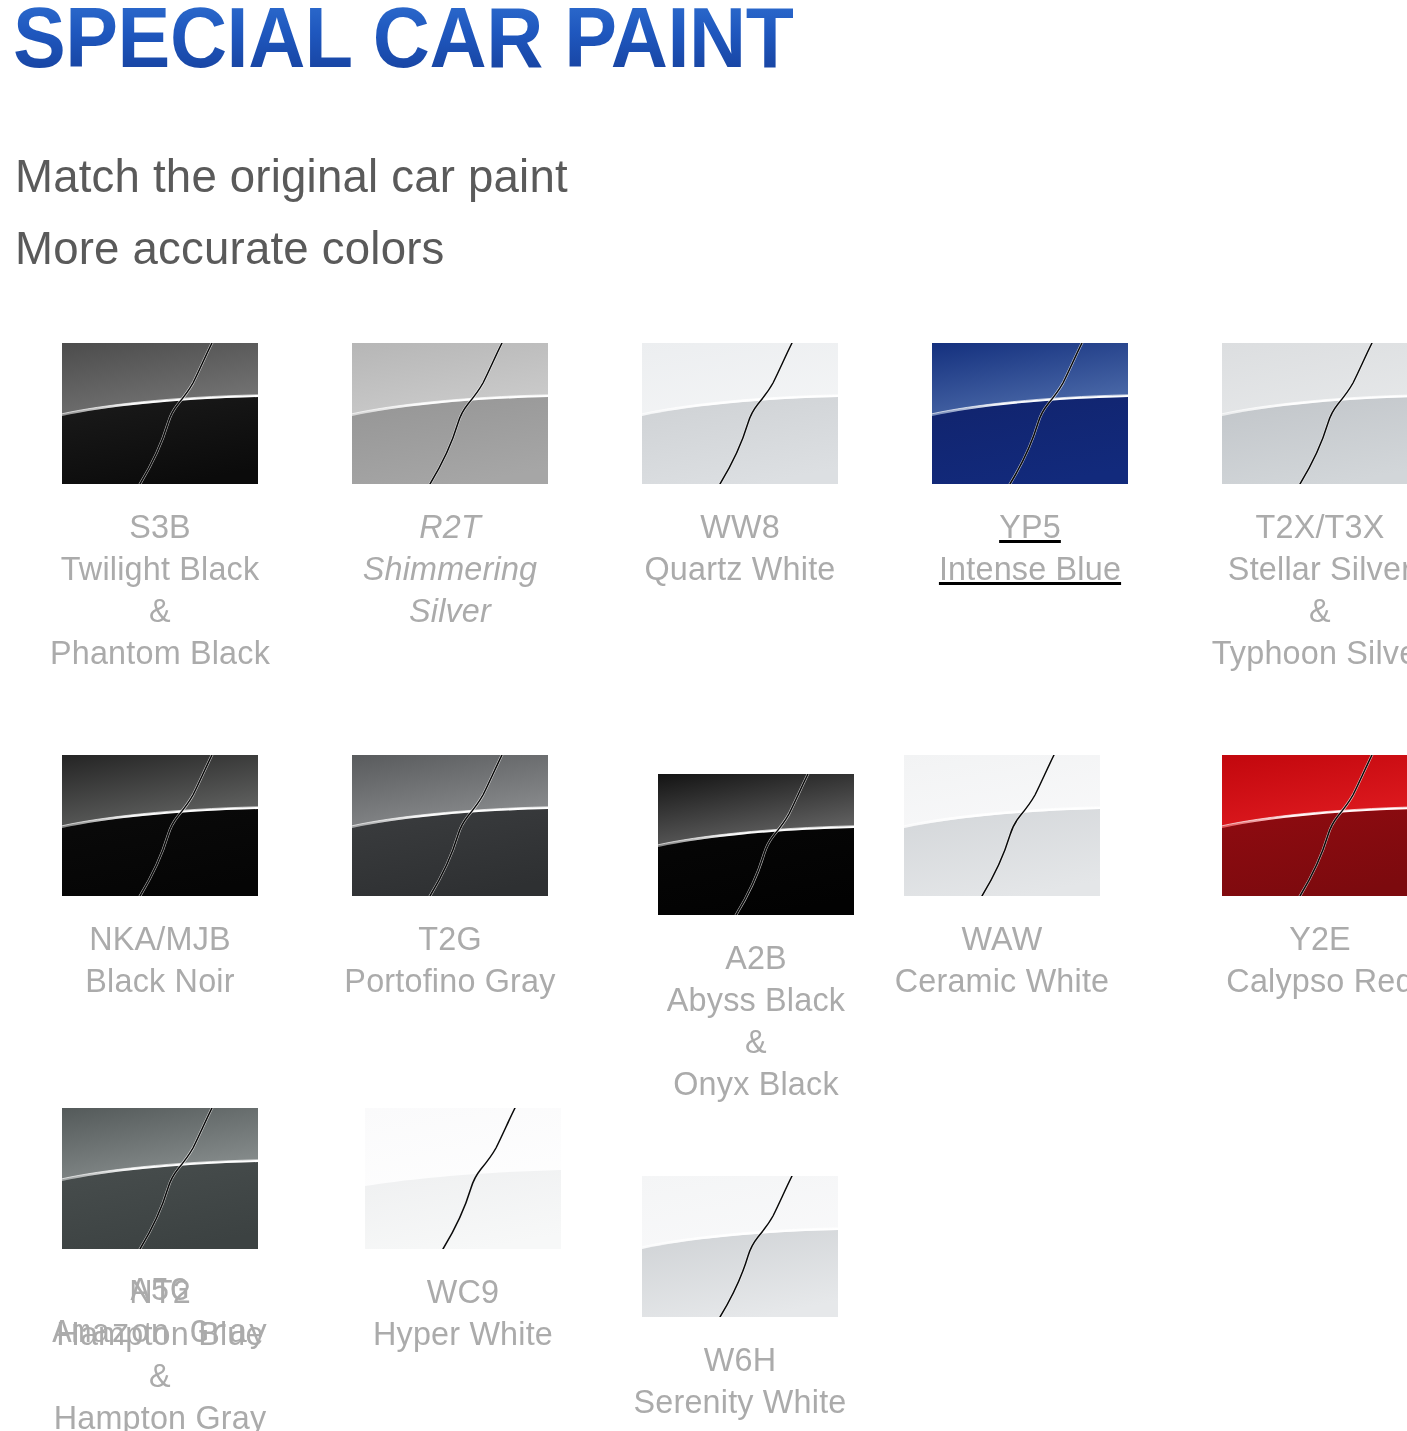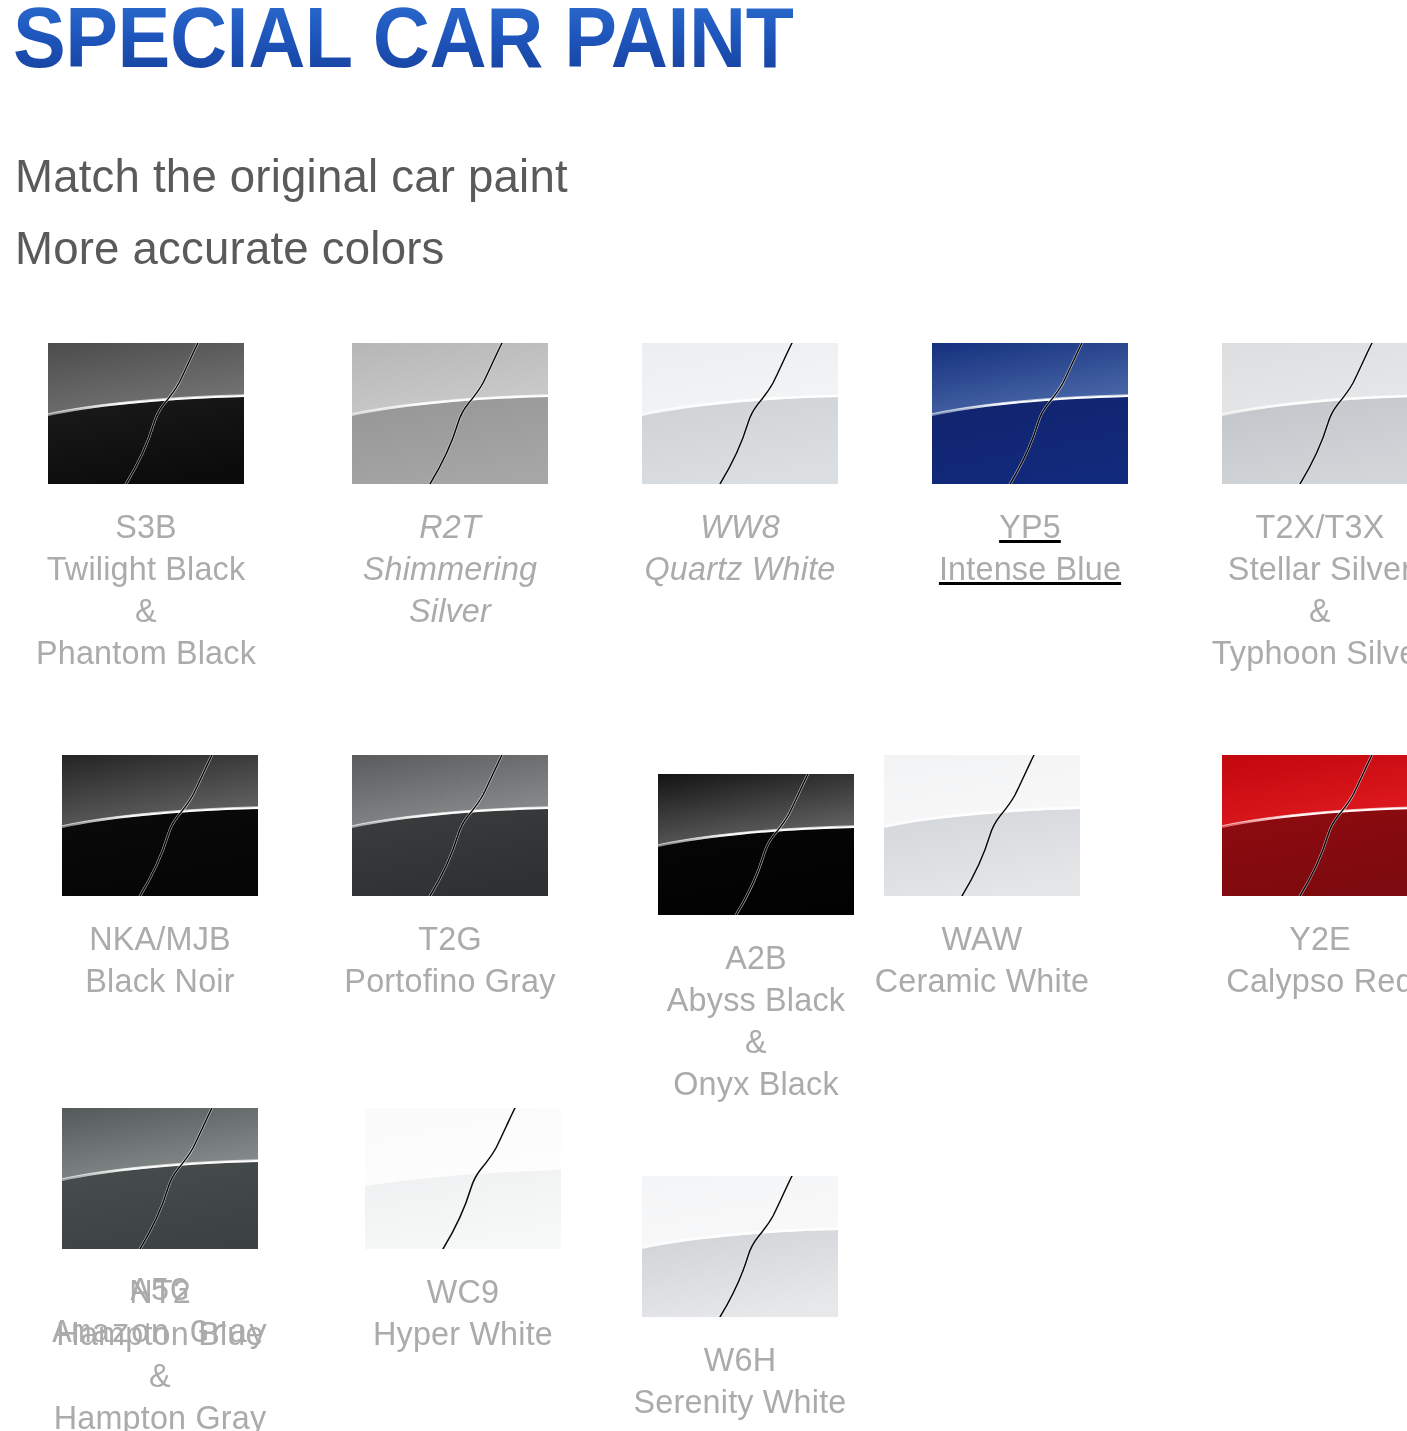--- a/index.html
+++ b/index.html
@@ -52,21 +52,21 @@
 </head>
 <body>
 
 <div class="page">
 
   <div class="title">SPECIAL CAR PAINT</div>
   <div class="subtitle sub1">Match the original car paint</div>
   <div class="subtitle sub2">More accurate colors</div>
 
   <div class="grid" id="swatch-grid">
-      <div class="cell" style="left: 1px; top: 343px;">
+      <div class="cell" style="left: 15px; top: 343px;">
         <div class="swatch">
     <svg viewBox="0 0 196 141" preserveAspectRatio="none">
       <defs>
         <linearGradient id="up_g0" x1="0" y1="0" x2="0.25" y2="1">
           <stop offset="0%" stop-color="#4c4c4c"></stop>
           <stop offset="100%" stop-color="#8e8e8e"></stop>
         </linearGradient>
         <linearGradient id="lo_g0" x1="0.15" y1="0" x2="0.6" y2="1">
           <stop offset="0%" stop-color="#1a1a1a"></stop>
           <stop offset="100%" stop-color="#0b0b0b"></stop>
@@ -121,21 +121,21 @@
       <path d="M78,141 C92,118 100,100 106,80 C109,70 112,66 116,61 C121,55 126,49 131,40 C137,28 144,12 150,0" fill="none" stroke="#ffffff" stroke-opacity="0.75" stroke-width="2.6" stroke-linecap="round"></path>
       <path d="M78,141 C92,118 100,100 106,80 C109,70 112,66 116,61 C121,55 126,49 131,40 C137,28 144,12 150,0" fill="none" stroke="#0a0a0a" stroke-width="1.5" stroke-linecap="round"></path>
     </svg>
         </div>
         <div class="label">
           <span class="code">R2T</span>
           <span class="nm">Shimmering</span>
           <span class="nm">Silver</span>
         </div>
       </div>
-      <div class="cell" style="left: 595px; top: 343px; font-style: italic;">
+      <div class="cell" style="left: 595px; top: 343px;">
         <div class="swatch">
     <svg viewBox="0 0 196 141" preserveAspectRatio="none">
       <defs>
         <linearGradient id="up_g2" x1="0" y1="0" x2="0.25" y2="1">
           <stop offset="0%" stop-color="#eceef0"></stop>
           <stop offset="100%" stop-color="#f7f8f9"></stop>
         </linearGradient>
         <linearGradient id="lo_g2" x1="0.15" y1="0" x2="0.6" y2="1">
           <stop offset="0%" stop-color="#cfd2d5"></stop>
           <stop offset="100%" stop-color="#dcdfe2"></stop>
@@ -323,21 +323,21 @@
       <path d="M78,141 C92,118 100,100 106,80 C109,70 112,66 116,61 C121,55 126,49 131,40 C137,28 144,12 150,0" fill="none" stroke="#0a0a0a" stroke-width="1.5" stroke-linecap="round"></path>
     </svg>
         </div>
         <div class="label">
           <span class="code">A2B</span>
           <span class="nm">Abyss Black</span>
           <span class="nm">&amp;</span>
           <span class="nm">Onyx Black</span>
         </div>
       </div>
-      <div class="cell" style="left: 837px; top: 755px;">
+      <div class="cell" style="left: 857px; top: 755px;">
         <div class="swatch">
     <svg viewBox="0 0 196 141" preserveAspectRatio="none">
       <defs>
         <linearGradient id="up_g8" x1="0" y1="0" x2="0.25" y2="1">
           <stop offset="0%" stop-color="#f2f3f4"></stop>
           <stop offset="100%" stop-color="#fbfbfc"></stop>
         </linearGradient>
         <linearGradient id="lo_g8" x1="0.15" y1="0" x2="0.6" y2="1">
           <stop offset="0%" stop-color="#d4d7da"></stop>
           <stop offset="100%" stop-color="#e4e6e8"></stop>

